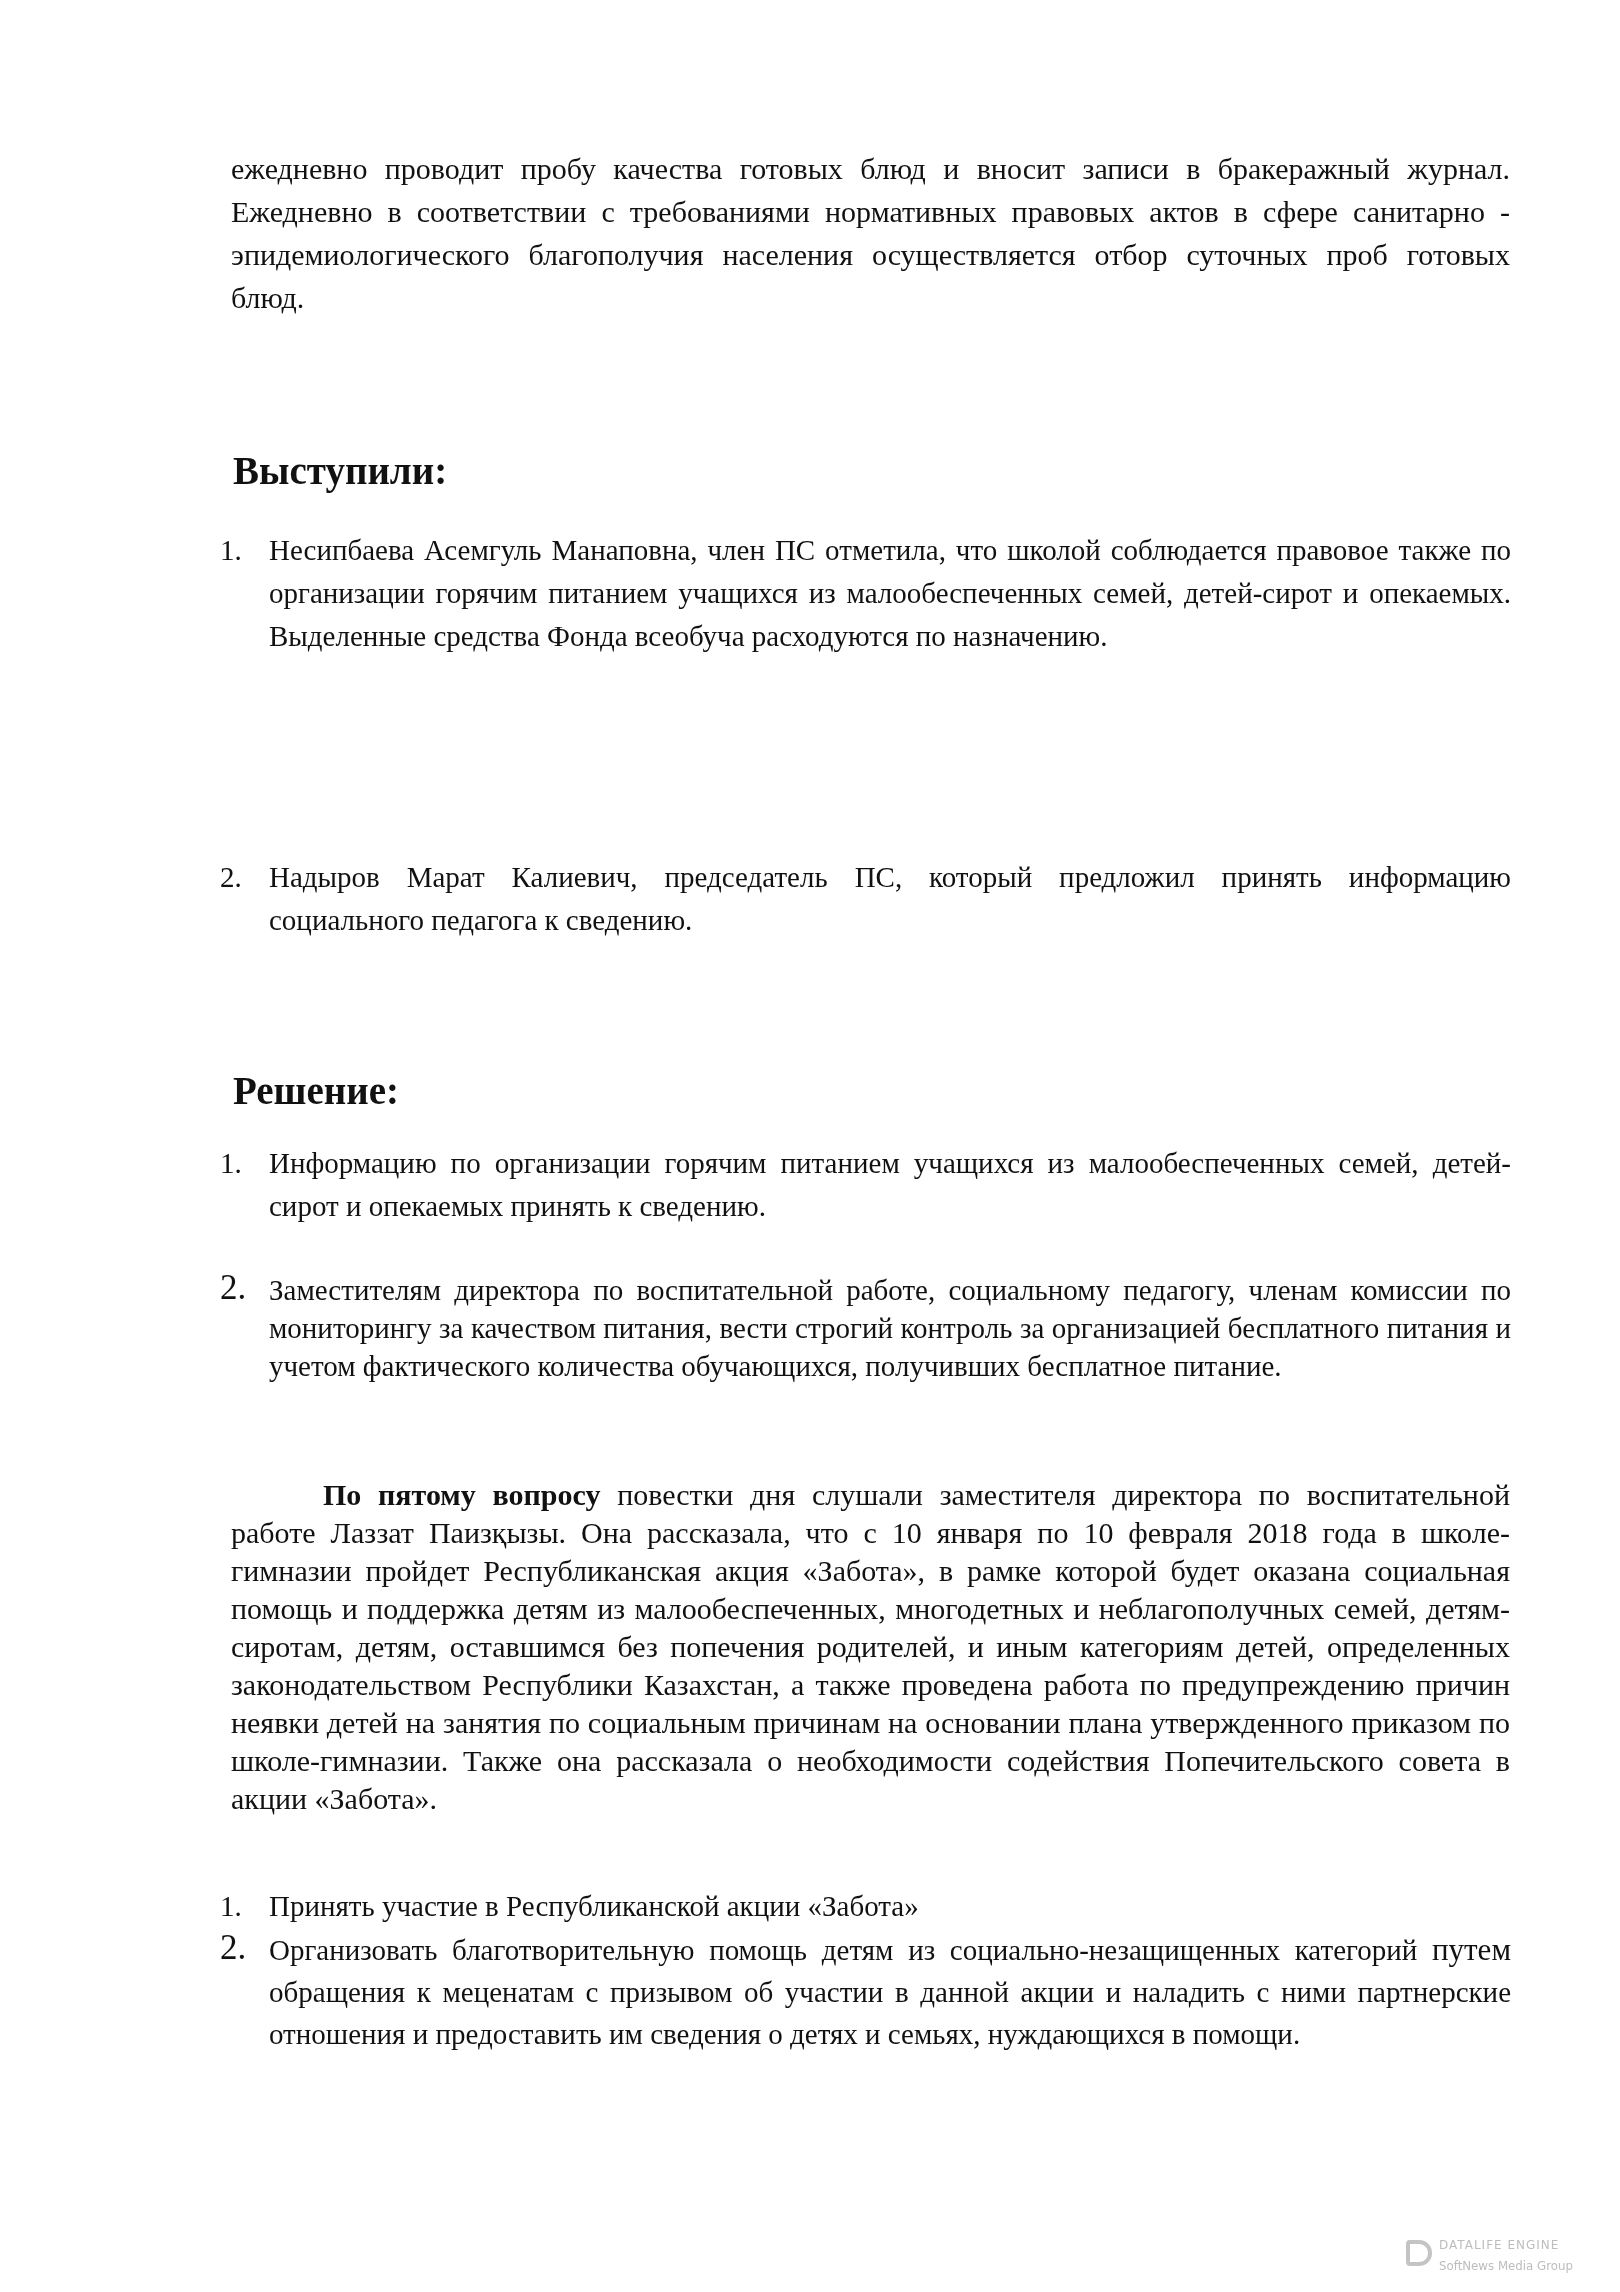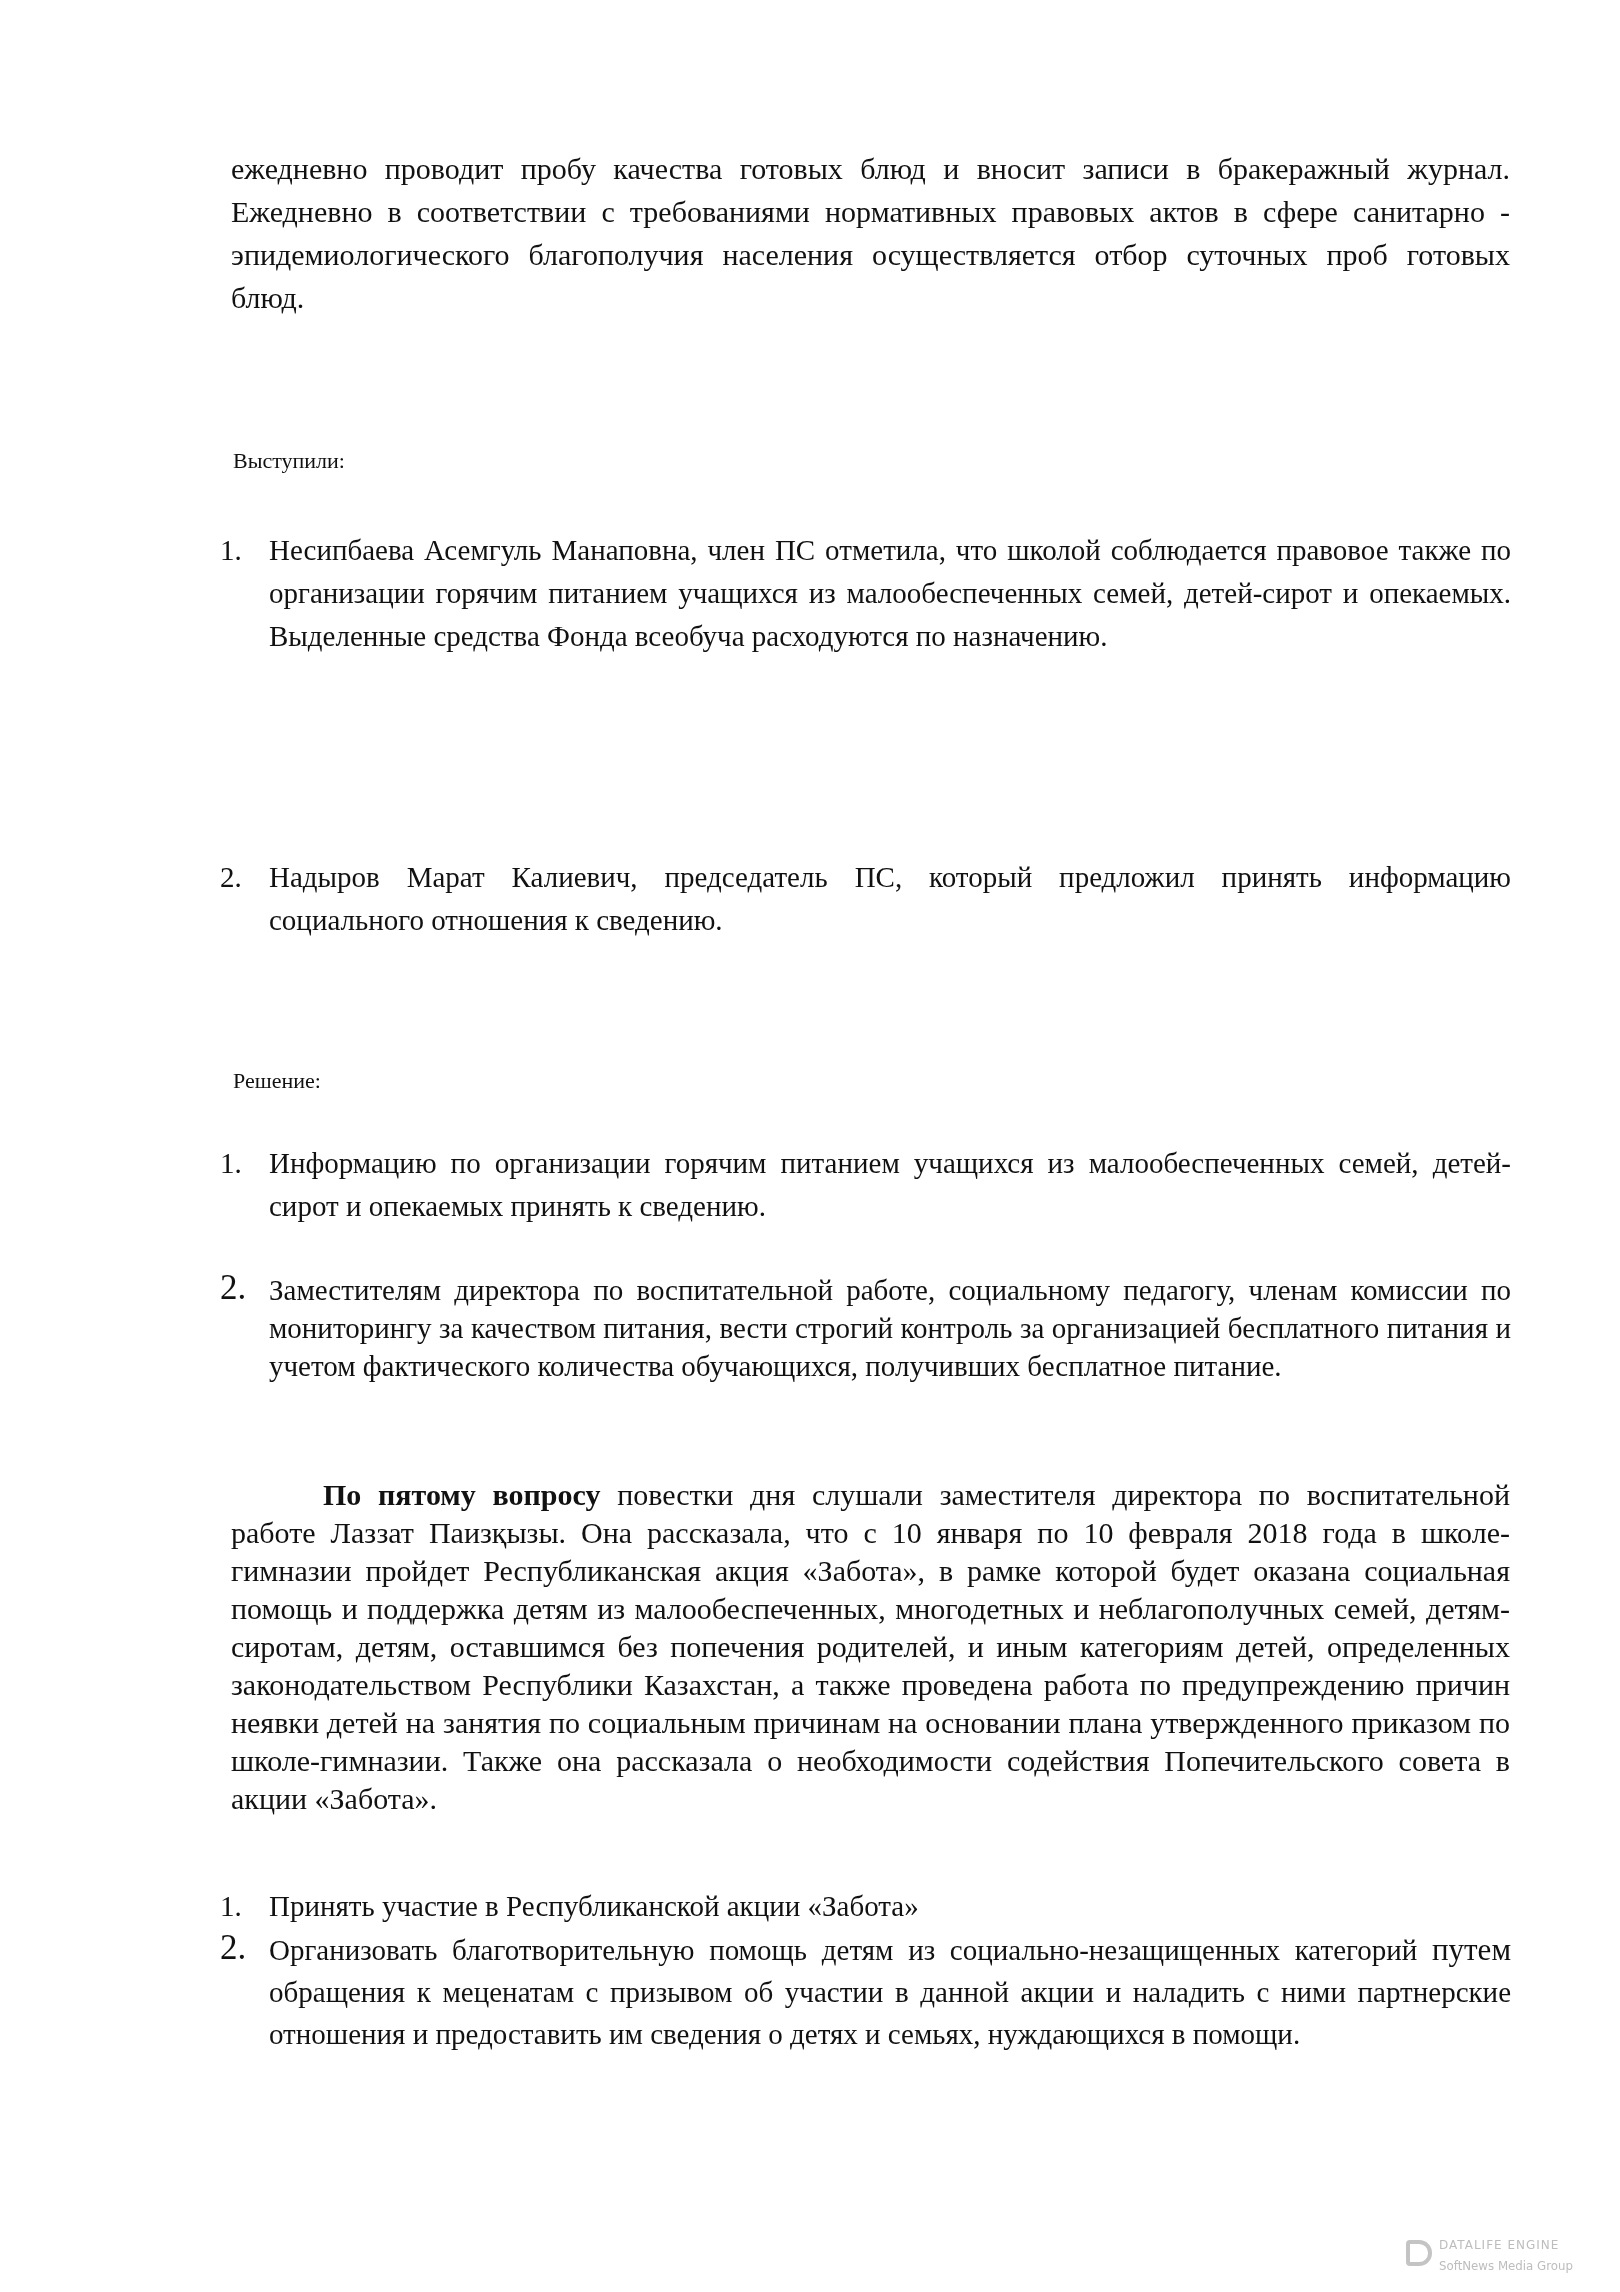--- a/index.html
+++ b/index.html
@@ -4,21 +4,21 @@
 <style>
   html, body { margin: 0; padding: 0; background: #ffffff; }
   body {
     width: 1620px; height: 2293px; position: relative; overflow: hidden;
     font-family: "Liberation Serif", "DejaVu Serif", serif;
     color: #111111;
   }
   .page { position: absolute; left: 0; top: 0; width: 1620px; height: 2123px; }
   .block { position: absolute; left: 231px; width: 1279px; font-size: 30px; line-height: 43px; }
   .just { text-align: justify; text-align-last: left; }
-  .heading { position: absolute; left: 233px; font-size: 22px; font-weight: normal; }
+  .heading { position: absolute; left: 233px; font-size: 39px; font-weight: bold; }
   .li { position: absolute; left: 220px; width: 1291px; font-size: 29px; line-height: 43px; }
   .li .num { position: absolute; left: 0; top: 0; }
   .li .num.big { font-size: 35px; top: -2px; }
   .li .txt { display: block; margin-left: 49px; text-align: justify; text-align-last: left; }
   .indent { text-indent: 76px; }
   .bold { font-weight: bold; margin-left: 16px; }
   .big-word { font-size: 31px; margin-top: 26px; }
   .watermark {
     position: absolute; left: 1406px; top: 2238px; width: 206px; height: 39px;
     color: #bdbdbd; font-family: "DejaVu Sans", sans-serif;
@@ -39,21 +39,21 @@
 
   <div class="heading" style="top:448px;">Выступили:</div>
 
   <div class="li" style="top:529px;">
     <span class="num">1.</span>
     <span class="txt">Несипбаева Асемгуль Манаповна, член ПС отметила, что школой соблюдается правовое также по организации горячим питанием учащихся из малообеспеченных семей, детей-сирот и опекаемых. Выделенные средства Фонда всеобуча расходуются по назначению.</span>
   </div>
 
   <div class="li" style="top:856px;">
     <span class="num">2.</span>
-    <span class="txt">Надыров Марат Калиевич, председатель ПС, который предложил принять  информацию социального отношения к сведению.</span>
+    <span class="txt">Надыров Марат Калиевич, председатель ПС, который предложил принять  информацию социального педагога к сведению.</span>
   </div>
 
   <div class="heading" style="top:1068px;">Решение:</div>
 
   <div class="li" style="top:1142px;">
     <span class="num">1.</span>
     <span class="txt">Информацию по организации горячим питанием учащихся из малообеспеченных семей, детей- сирот и опекаемых принять к сведению.</span>
   </div>
 
   <div class="li" style="top:1271px; line-height:38px;">

